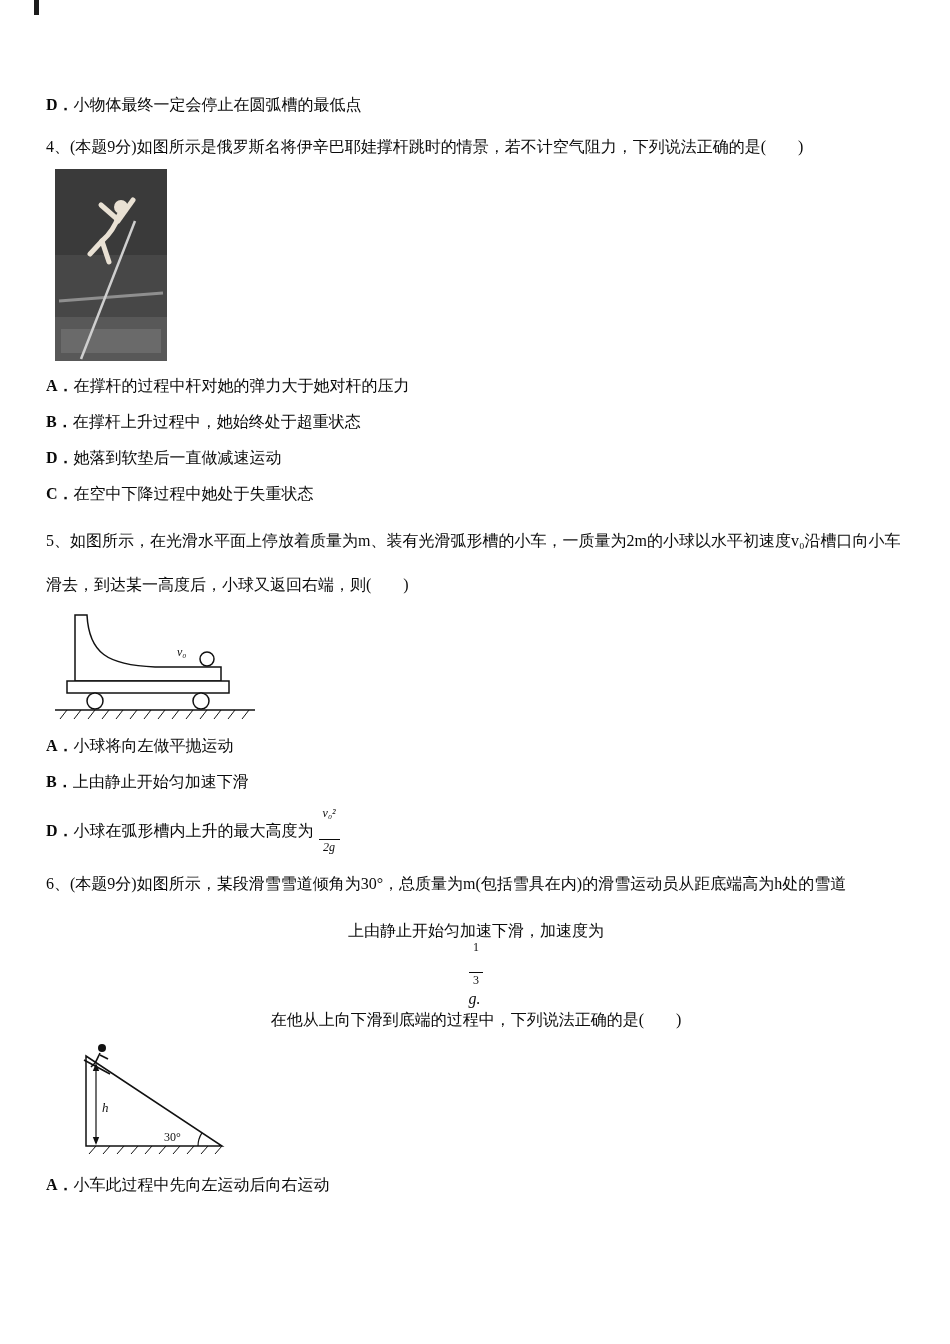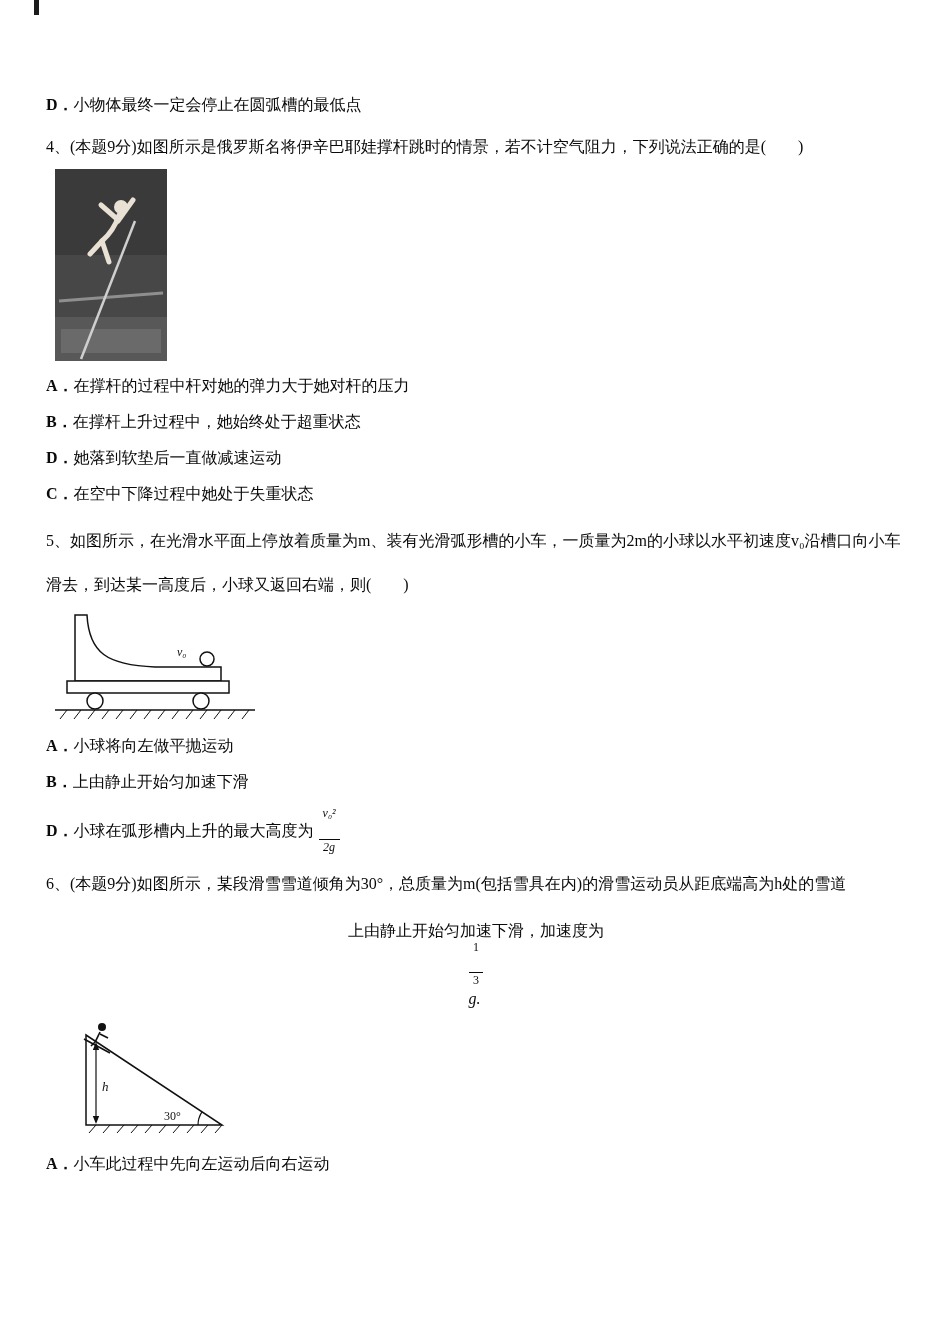--- a/index.html
+++ b/index.html
@@ -114,20 +114,21 @@
 
     <p class="stem" style="margin-bottom:4px;">6、(本题9分)如图所示，某段滑雪雪道倾角为30°，总质量为m(包括雪具在内)的滑雪运动员从距底端高为h处的雪道</p>
 
     <p class="q6-line2">
       <span>上由静止开始匀加速下滑，加速度为</span>
       <span class="frac">
         <span class="num">1</span>
         <span class="den">3</span>
       </span>
       <span class="ital gsp">g.</span>
+      <span>在他从上向下滑到底端的过程中，下列说法正确的是(　　)</span>
     </p>
 
     <svg class="figure" style="margin:10px 0 12px 6px;" width="185" height="122" viewBox="0 0 185 122">
       <path d="M34 16 L34 106 L170 106 Z" fill="none" stroke="#111111" stroke-width="1.5"></path>
       <g>
         <line x1="44" y1="30" x2="44" y2="103" stroke="#111111" stroke-width="1.2"></line>
         <path d="M44 23 L40.8 31 L47.2 31 Z" fill="#111111"></path>
         <path d="M44 105 L40.8 97 L47.2 97 Z" fill="#111111"></path>
       </g>
       <text x="50" y="72" font-size="13" font-style="italic" fill="#111111">h</text>

